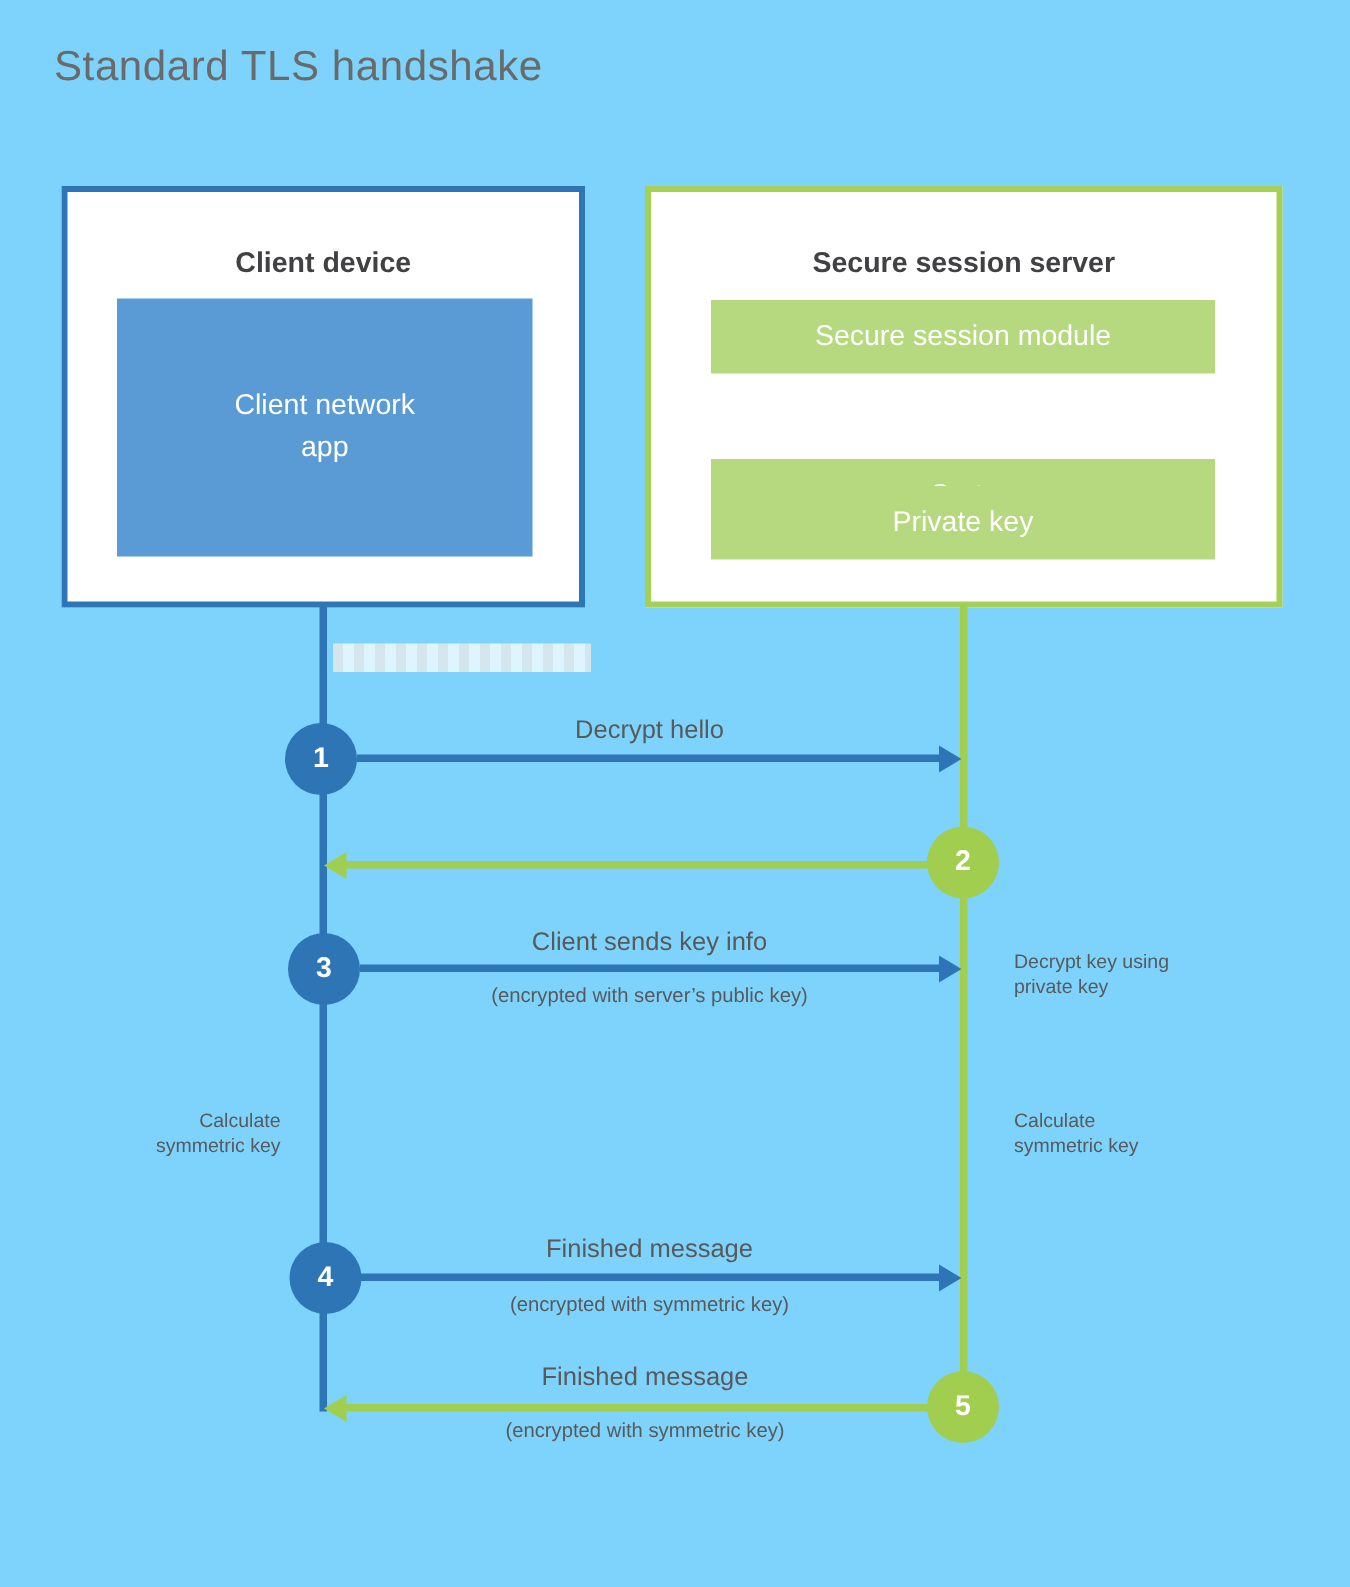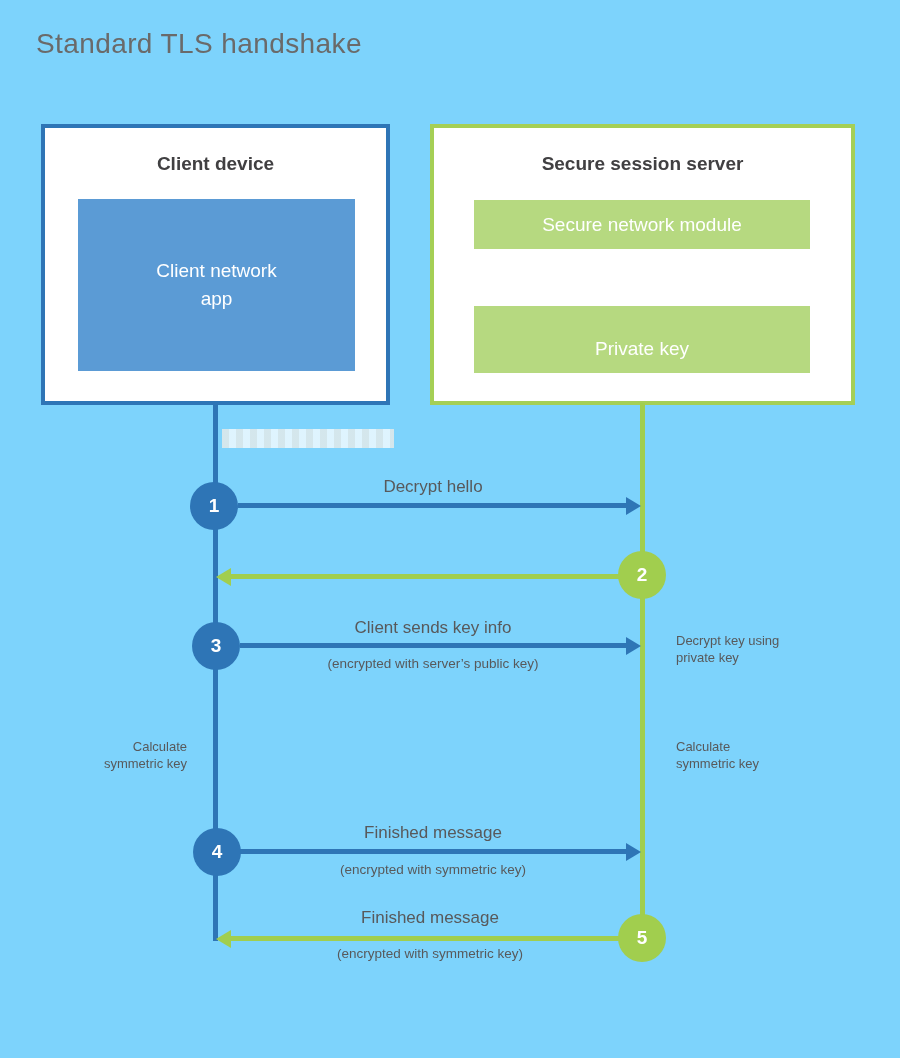--- a/index.html
+++ b/index.html
@@ -12,21 +12,21 @@
     position:relative;width:900px;height:1058px;background:#7dd3fc;
     font-family:"Liberation Sans","DejaVu Sans",sans-serif;overflow:hidden;
   }
   .page-title{
     position:absolute;left:36px;top:28px;font-size:28px;font-weight:300;
     color:var(--c-titleText);letter-spacing:.4px;margin:0;
   }
   .outer-box{position:absolute;border:4px solid;background:#fff;box-sizing:border-box;}
   .client-box{left:41px;top:124px;width:349px;height:281px;border-color:var(--c-blue);}
   .server-box{left:430px;top:124px;width:425px;height:281px;border-color:var(--c-greenBorder);}
-  .box-title{text-align:center;margin-top:25px;font-weight:bold;font-size:19px;color:var(--c-heading);}
+  .box-title{text-align:center;margin-top:37px;font-weight:bold;font-size:19px;color:var(--c-heading);}
   .app-box{
     position:absolute;left:78px;top:199px;width:277px;height:172px;background:var(--c-blueFill);
     color:#fff;font-size:19px;display:flex;align-items:center;justify-content:center;
     text-align:center;white-space:pre-line;line-height:1.45;
   }
   .bar{
     position:absolute;left:474px;width:336px;height:49px;background:var(--c-greenFill);
     color:#fff;font-size:19px;display:flex;align-items:center;justify-content:center;
   }
   .vline{position:absolute;width:5px;}
@@ -58,21 +58,21 @@
 
   <div class="outer-box client-box">
     <div class="box-title">Client device</div>
   </div>
   <div class="app-box">Client network
 app</div>
 
   <div class="outer-box server-box">
     <div class="box-title">Secure session server</div>
   </div>
-  <div class="bar" style="top:200px;">Secure network module</div>
+  <div class="bar" style="top:200px;">Secure session module</div>
   <div class="bar" style="top:262px;margin-top:44px;">Certs</div>
   <div class="bar" style="top:324px;">Private key</div>
 
   <div class="artifact"></div>
 
   <div class="vline l-blue" style="left:213px;top:403px;height:538px;"></div>
   <div class="vline l-green" style="left:640px;top:403px;height:538px;"></div>
 
   <div class="alabel" style="left:238px;top:477px;width:390px;">Decrypt hello</div>
   <div class="hline l-blue" style="left:238px;top:503px;width:390px;"></div>

